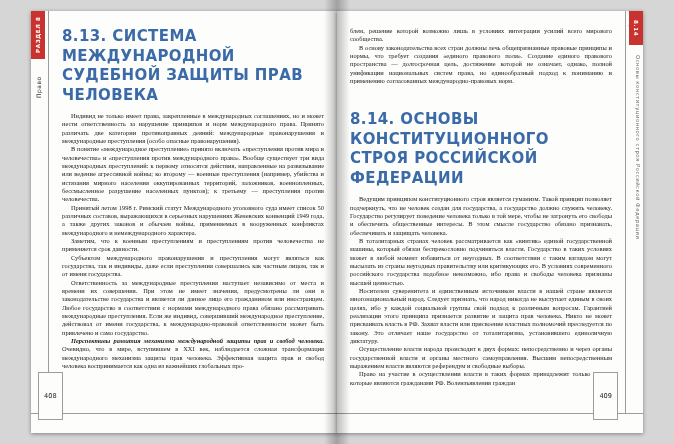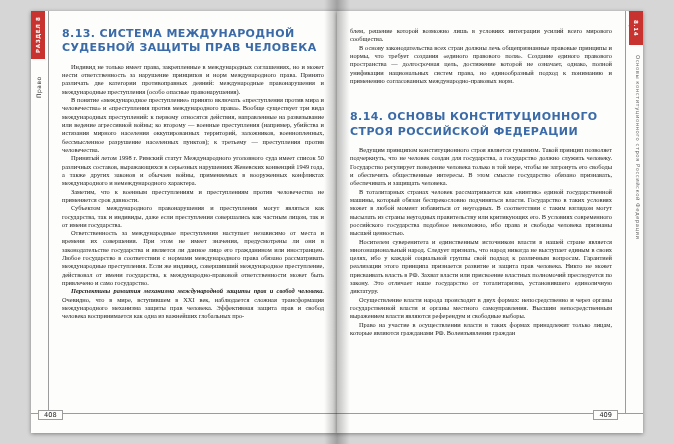--- a/index.html
+++ b/index.html
@@ -15,21 +15,21 @@
   }
   .text-col {
     position:absolute; top:16px; bottom:24px; overflow:hidden;
     text-align:justify; font-size:6.4px; line-height:1.3; color:#1c1c1c;
   }
   .page.left  .text-col { left:31px; right:13px; }
   .page.right .text-col { left:13px; right:31px; }
   .text-col p { margin:0; text-indent:9px; }
   .heading {
     font-family:"DejaVu Sans", sans-serif; font-weight:bold;
-    color:#3a6ba8; font-size:11px; line-height:1.3;
+    color:#3a6ba8; font-size:15px; line-height:1.3;
     letter-spacing:.4px; margin:0 0 7px 0; text-align:left; text-indent:0;
   }
   .page.right .heading { margin-top:25px; }
   .lead-italic { font-style:italic; font-weight:bold; }
   .tab-red {
     position:absolute; background:#c9332f; color:#fff;
     font-family:"DejaVu Sans", sans-serif; font-weight:bold; font-size:5.6px;
     writing-mode:vertical-rl; letter-spacing:.6px;
     display:flex; align-items:center; justify-content:center; text-align:center;
   }
@@ -47,21 +47,21 @@
     writing-mode:vertical-rl; font-family:"DejaVu Sans", sans-serif;
     font-size:5.3px; color:#6a6a6a; letter-spacing:.5px; overflow:hidden;
   }
   .rule-bottom { position:absolute; left:0; right:0; bottom:19px; height:1px; background:#9c9c9c; }
   .rule-side   { position:absolute; top:0; bottom:19px; width:1px; background:#9c9c9c; }
   .page.left  .rule-side { left:17px; }
   .page.right .rule-side { right:17px; }
   .pagenum {
     position:absolute; bottom:13px; font-family:"DejaVu Sans", sans-serif;
     font-size:6.6px; color:#222; background:#fdfdfc;
-    border:1px solid #9c9c9c; padding:0 5px;
+    border:1px solid #9c9c9c; padding:19px 5px;
   }
   .page.left  .pagenum { left:7px; }
   .page.right .pagenum { right:25px; }
   .dogear {
     position:absolute; top:0; right:0; width:0; height:0;
     border-top:15px solid #d6d6d6; border-left:15px solid transparent;
   }
   .dogear-fold {
     position:absolute; top:0; right:0; width:21px; height:1px;
     background:#b9b9b9; transform-origin:right top; transform:rotate(-45deg);

